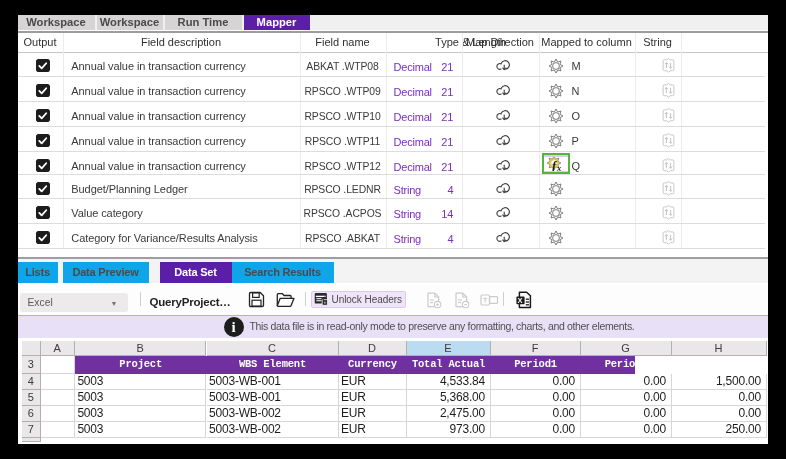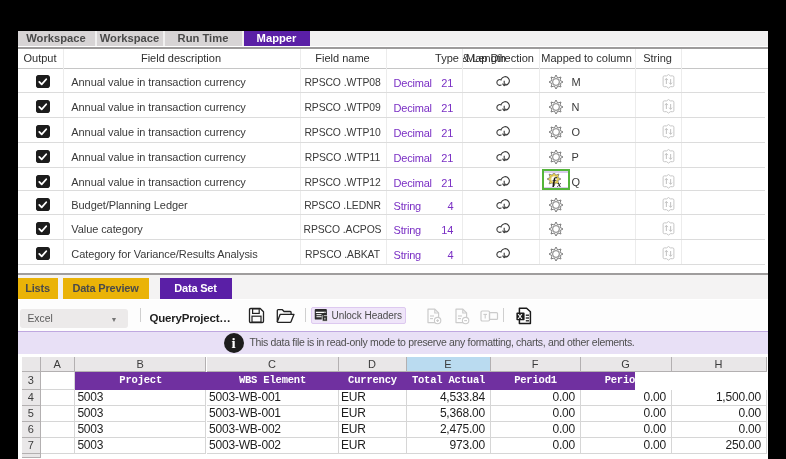--- a/index.html
+++ b/index.html
@@ -1,18 +1,18 @@
 <!DOCTYPE html>
 <html><head>
 <meta charset="utf-8">
 <style>
 html,body{margin:0;padding:0;}
 body{width:786px;height:459px;background:#000;position:relative;overflow:hidden;
   font-family:"Liberation Sans",sans-serif;}
-#app{position:absolute;left:17.5px;top:14.5px;width:750.5px;height:429px;background:#fff;overflow:hidden;margin-top:16px;}
+#app{position:absolute;left:17.5px;top:14.5px;width:750.5px;height:429px;background:#fff;overflow:hidden;}
 .abs{position:absolute;}
 
 #ttabs{left:0;top:0;width:750.5px;height:15px;background:#f1f0f0;}
 .ttab{position:absolute;top:0;height:15px;background:#d7d4d5;color:#4a4a4a;
   font-size:11.2px;font-weight:bold;text-align:center;line-height:15.5px;letter-spacing:0;}
 .ttab.sel{background:#5a1fa6;color:#fff;}
 #tline{left:0;top:16.5px;width:750.5px;height:1.5px;background:#9d9b9b;}
 
 #mhead{left:0;top:18px;width:750.5px;height:19px;background:#fff;border-bottom:1px solid #c6c6c6;
   font-size:11px;color:#2f2f2f;}
@@ -31,21 +31,21 @@
 .mletter{position:absolute;left:554px;top:2.2px;line-height:24.6px;font-size:11px;color:#3a3a3a;}
 .sort{left:644px;width:14px;}
 
 #greenbox{left:524px;width:28px;height:21px;background:#fff;
   border:2.5px solid #54b53a;box-sizing:border-box;display:flex;align-items:center;justify-content:center;}
 #greenbox:before{content:"";position:absolute;left:0;top:0;width:100%;height:1.5px;background:#d9cdec;}
 #greenbox:after{content:"";position:absolute;left:0;bottom:0;width:100%;height:1.5px;background:#d9cdec;}
 
 #sep2{left:0;top:242.8px;width:750.5px;height:2.3px;background:#9f9d9d;}
 #btabbar{left:0;top:244.9px;width:750.5px;height:24.1px;background:#f4f3f3;}
-.btab{position:absolute;top:2.9px;height:21.2px;background:#eab308;color:#4a4a4a;
+.btab{position:absolute;top:2.9px;height:21.2px;background:#0ea5e9;color:#4a4a4a;
   font-size:11px;font-weight:bold;text-align:center;line-height:20px;letter-spacing:-0.2px;}
 .btab.sel{background:#5a1fa6;color:#fff;}
 
 #toolbar{left:0;top:269px;width:750.5px;height:31px;background:#fdfdfd;}
 #ddl{position:absolute;left:2px;top:9px;width:108px;height:19px;background:#eceaea;border-radius:3px;
   font-size:10.3px;color:#5a5a5a;line-height:19px;}
 .tsep{position:absolute;top:8.5px;width:1px;height:14px;background:#cfcfcf;}
 #qname{position:absolute;left:132px;top:9px;font-size:11.5px;font-weight:bold;color:#1f1f1f;line-height:19px;letter-spacing:-0.2px;}
 #unlock{position:absolute;left:293px;top:7.5px;width:95px;height:16.5px;background:#efe5f9;
   border:1px solid #ddc9f0;box-sizing:border-box;border-radius:2px;
@@ -99,21 +99,21 @@
   <div class="mcol" style="left:617px;"></div>
   <div class="mcol" style="left:663px;"></div>
 
   <div id="mrows">
 <div class="mrow" style="top:37px;height:24.5px;">
 <svg class="cbx" style="left:18.5px;top:7.3px;" width="13.5" height="13.5" viewBox="0 0 14 14">
           <rect x="0" y="0" width="14" height="14" rx="3" fill="#1c1c1c"></rect>
           <polyline points="3.4,7.2 5.9,9.7 10.6,4.4" fill="none" stroke="#fff" stroke-width="1.9" stroke-linecap="round" stroke-linejoin="round"></polyline>
         </svg>
 <div class="desc">Annual value in transaction currency</div>
-<div class="fname">RPSCO .WTP08</div>
+<div class="fname">ABKAT .WTP08</div>
 <div class="ftype">Decimal</div>
 <div class="flen">21</div>
 <div class="micon cloud">
           <svg width="15" height="11" viewBox="0 0 15 11">
             <path d="M6.2,3.9 A2.9,2.9 0 1 0 6.1,9.0" fill="none" stroke="#383838" stroke-width="1.1" stroke-linecap="round"></path>
             <path d="M6.2,3.2 A4.25,4.25 0 1 1 10.7,9.1" fill="none" stroke="#383838" stroke-width="1.1" stroke-linecap="round"></path>
             <line x1="9.2" y1="4.8" x2="9.2" y2="9.5" stroke="#383838" stroke-width="1.1"></line>
             <polyline points="7.7,8 9.2,9.65 10.7,8" fill="none" stroke="#383838" stroke-width="1.1" stroke-linejoin="round" stroke-linecap="round"></polyline>
           </svg>
         </div>
@@ -379,20 +379,21 @@
         </div>
 </div>
 </div>
 
   <div class="abs" id="sep2"></div>
   <div class="abs" style="left:0;top:270.4px;width:750.5px;height:1.4px;background:#a5a3a3;"></div>
   <div class="abs" id="btabbar">
     <div class="btab" style="left:0;width:40px;">Lists</div>
     <div class="btab" style="left:45px;width:86px;">Data Preview</div>
     <div class="btab sel" style="left:142px;width:72px;">Data Set</div>
+    <div class="btab" style="left:214px;width:102px;">Search Results</div>
   </div>
 
   <div class="abs" id="toolbar">
     <div id="ddl"><span style="padding-left:8px;">Excel</span><span style="position:absolute;right:10px;color:#757575;font-size:7px;top:1px;">▼</span></div>
     <div class="tsep" style="left:122px;"></div>
     <div id="qname">QueryProject…</div>
     <div class="tico" style="left:230px;"><svg width="17" height="17" viewBox="0 0 17 17">
           <path d="M1.5,2.8 Q1.5,1.5 2.8,1.5 L12.2,1.5 L15.5,4.8 L15.5,14.2 Q15.5,15.5 14.2,15.5 L2.8,15.5 Q1.5,15.5 1.5,14.2 Z" fill="none" stroke="#222" stroke-width="1.3" stroke-linejoin="round"></path>
           <rect x="4.6" y="1.8" width="6.6" height="4.6" fill="none" stroke="#222" stroke-width="1.2"></rect>
           <rect x="4" y="9.2" width="9" height="6" fill="none" stroke="#222" stroke-width="1.2"></rect>

